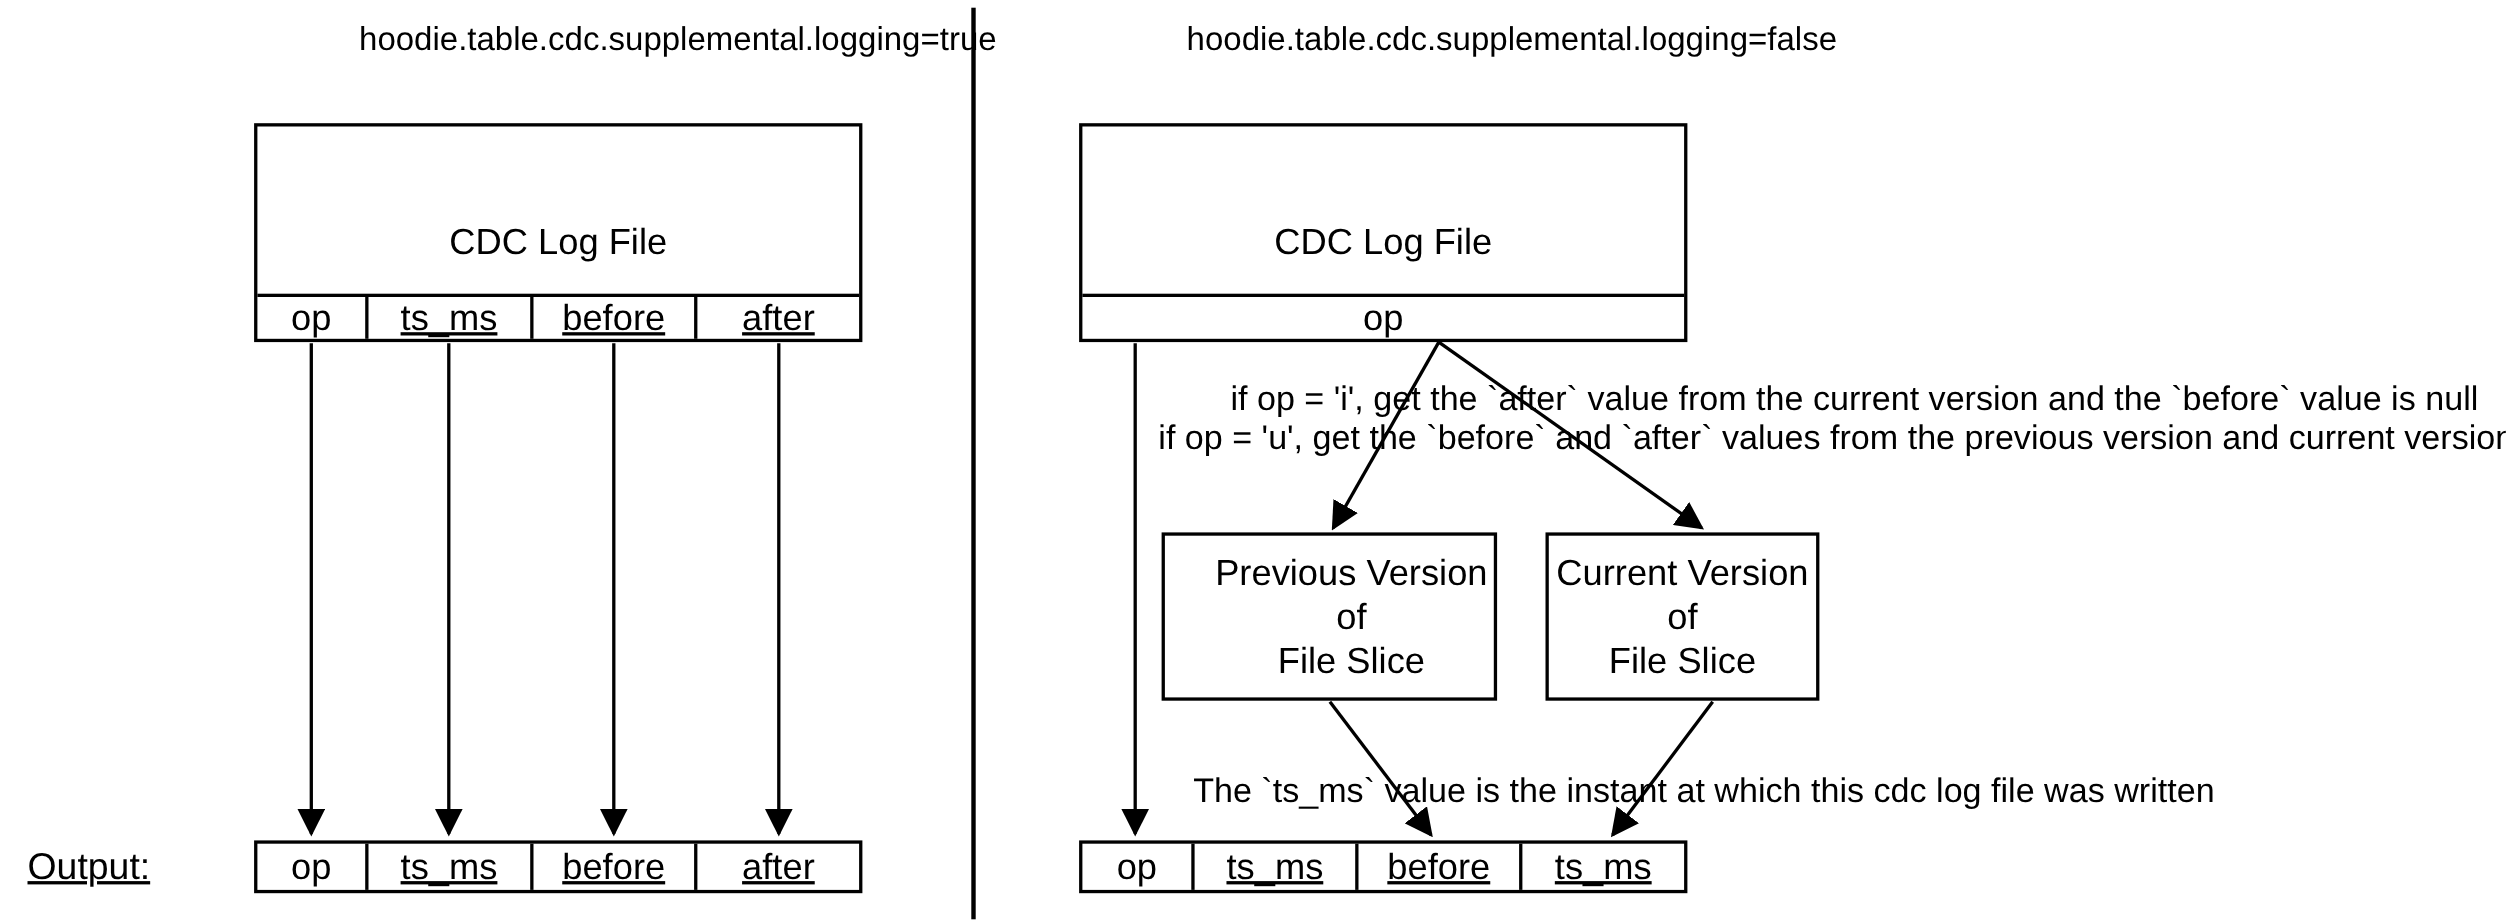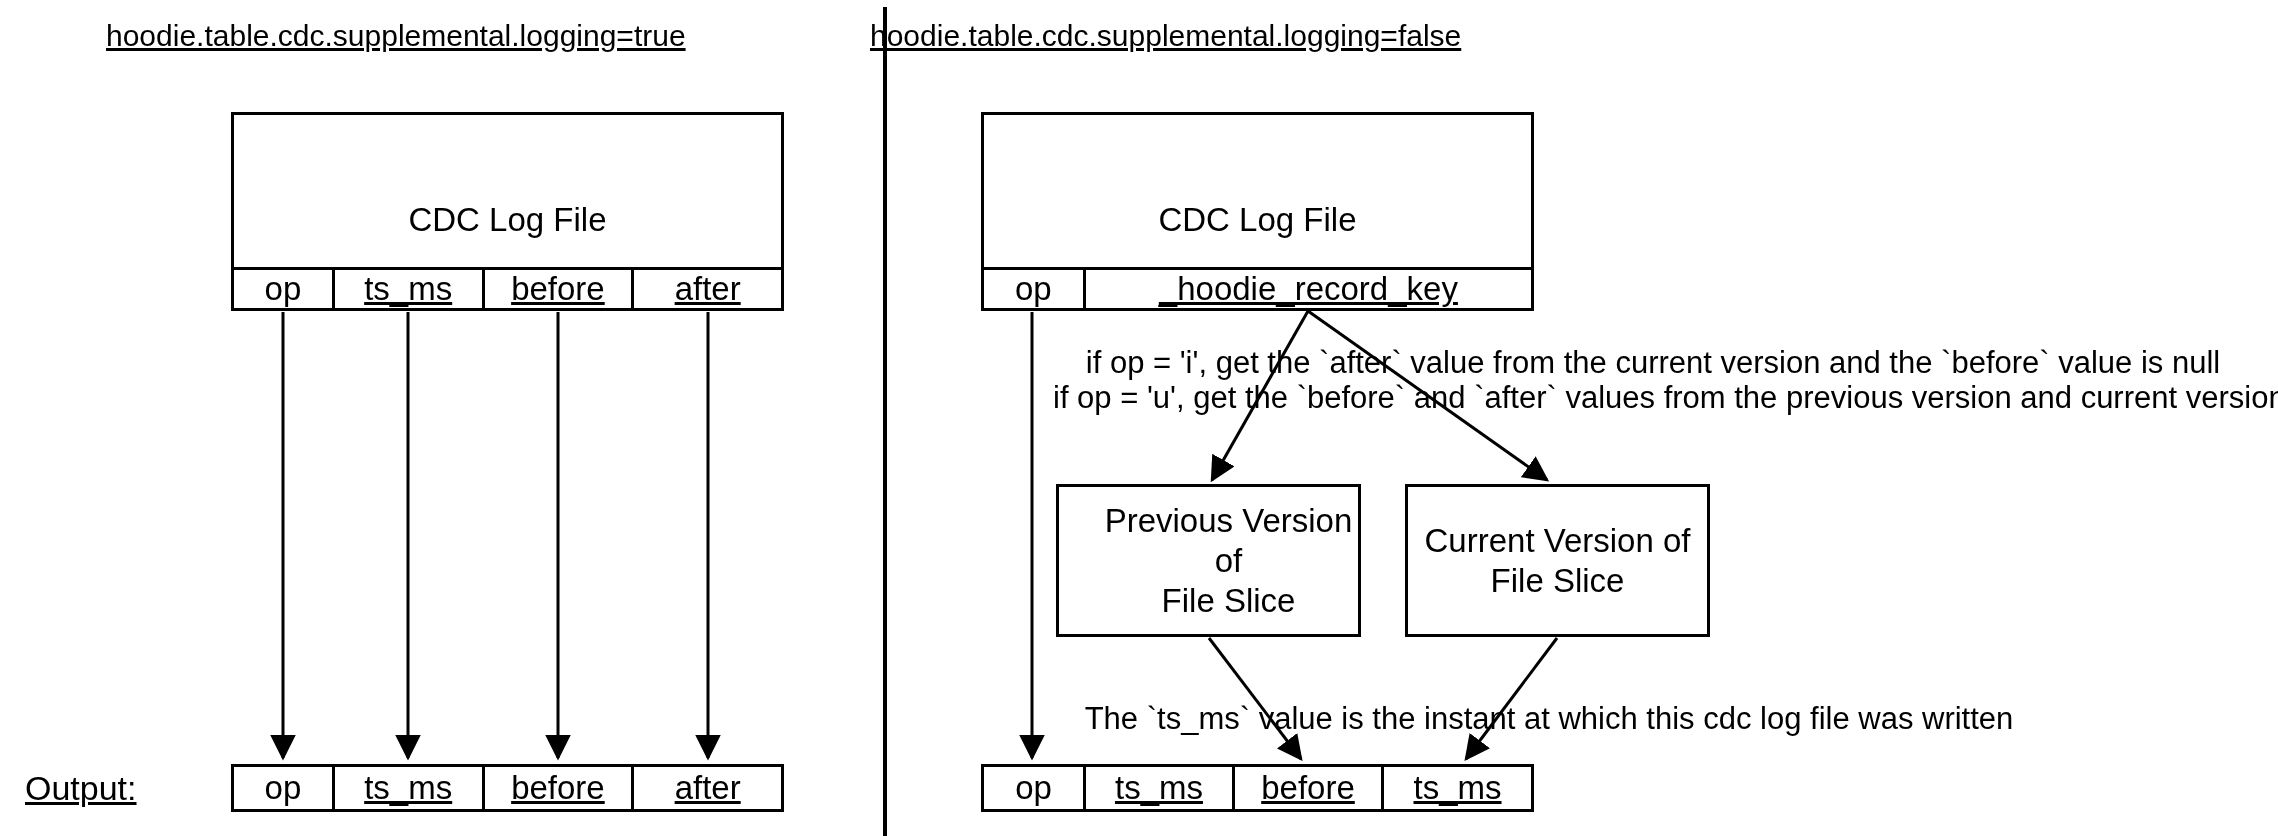--- a/index.html
+++ b/index.html
@@ -1,19 +1,19 @@
 <!DOCTYPE html>
 <html><head>
 <meta charset="utf-8">
 <style>
   html,body{margin:0;padding:0;background:#ffffff;}
   body{width:2278px;height:836px;position:relative;overflow:hidden;
        font-family:"Liberation Sans", sans-serif;color:#000;}
   .abs{position:absolute;box-sizing:border-box;}
-  .panel-title{font-size:30px;line-height:34px;text-align:left;white-space:nowrap;text-decoration:underline;}
+  .panel-title{font-size:30px;line-height:34px;text-align:right;white-space:nowrap;}
   .panel-box{border:3px solid #000;display:flex;flex-direction:column;background:#fff;}
   .box-title{height:142px;border-bottom:3px solid #000;display:flex;align-items:flex-end;
              justify-content:center;padding-bottom:28px;font-size:33px;}
   .box-row{flex:1;display:flex;}
   .cell{display:flex;align-items:center;justify-content:center;font-size:33px;}
   .cell + .cell{border-left:3px solid #000;text-decoration:underline;}
   .out-row{border:3px solid #000;display:flex;background:#fff;}
   .output-label{font-size:34px;line-height:40px;}
   .rules{font-size:31px;line-height:35px;text-align:center;white-space:nowrap;}
   .slice-box{border:3px solid #000;display:flex;flex-direction:column;align-items:center;
@@ -47,35 +47,34 @@
 </div>
 
 <div class="abs vdivider" style="left:883px;top:7px;width:4px;height:829px;"></div>
 
 <div class="abs panel-title" style="left:870px;top:19px;width:800px;">hoodie.table.cdc.supplemental.logging=false</div>
 
 <div class="abs panel-box" style="left:981px;top:112px;width:553px;height:199px;">
   <div class="box-title">CDC Log File</div>
   <div class="box-row">
     <div class="cell" style="flex:100 0 0;">op</div>
-    <div class="cell" style="flex:451 0 0;">_hoodie_record_key</div>
   </div>
 </div>
 
-<div class="abs rules" style="left:1053px;top:345px;width:1200px;">
+<div class="abs rules" style="left:1053px;top:345px;width:1200px;text-align:right;">
   <div>if op = 'i', get the `after` value from the current version and the `before` value is null</div>
   <div>if op = 'u', get the `before` and `after` values from the previous version and current version</div>
 </div>
 
 <div class="abs slice-box" style="left:1056px;top:484px;width:305px;height:153px;padding-left:40px;">
   <div>Previous Version of</div>
   <div>File Slice</div>
 </div>
 
-<div class="abs slice-box" style="left:1405px;top:484px;width:305px;height:153px;">
+<div class="abs slice-box" style="left:1405px;top:484px;width:249px;height:153px;">
   <div>Current Version of</div>
   <div>File Slice</div>
 </div>
 
 <div class="abs note" style="left:1074px;top:701px;width:950px;">The `ts_ms` value is the instant at which this cdc log file was written</div>
 
 <div class="abs out-row" style="left:981px;top:764px;width:553px;height:48px;">
   <div class="cell" style="flex:101 0 0;">op</div>
   <div class="cell" style="flex:149 0 0;">ts_ms</div>
   <div class="cell" style="flex:149 0 0;">before</div>

